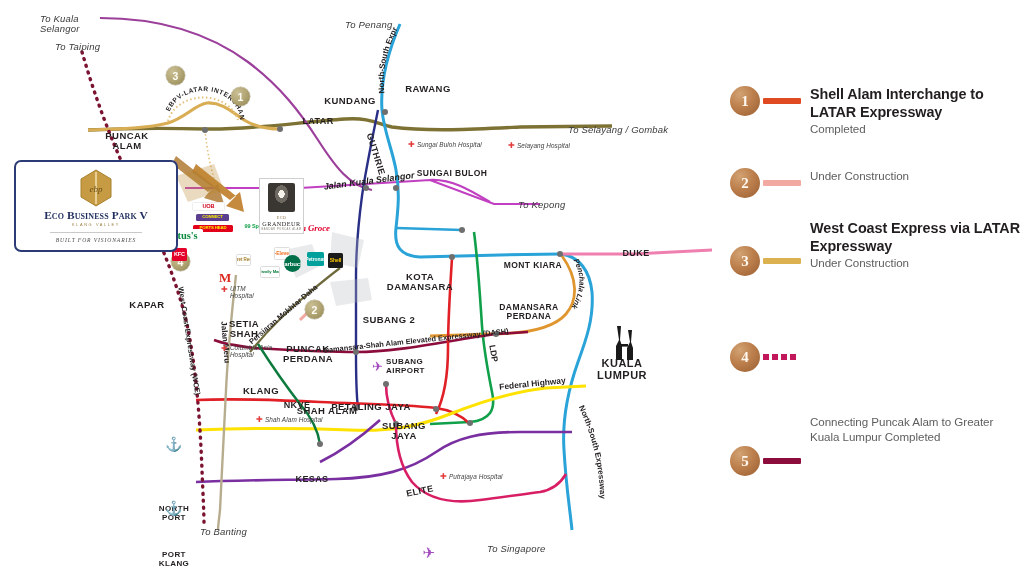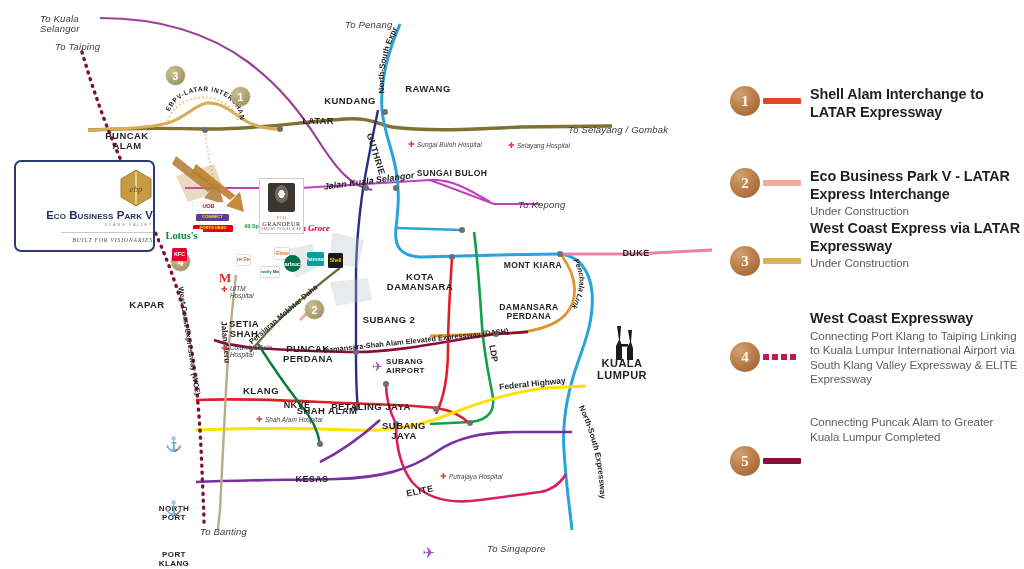--- a/index.html
+++ b/index.html
@@ -35,27 +35,27 @@
   .pin {
     position:absolute; width:19px; height:19px; border-radius:50%;
     background:radial-gradient(circle at 34% 30%, #c9bf94 0%, #b3a675 48%, #8e8350 100%);
     color:#fffdf6; font-size:10.5px; font-weight:bold;
     display:flex; align-items:center; justify-content:center;
     box-shadow:0 0 0 .5px rgba(120,110,70,.5);
   }
 
   
   #ebp-card {
-    position:absolute; left:14px; top:160px; width:141px; height:92px;
+    position:absolute; left:14px; top:160px; width:164px; height:92px;
     background:#fff; border:2px solid #2c3a76; border-radius:7px;
-    display:flex; flex-direction:column; align-items:flex-end; justify-content:center;
+    display:flex; flex-direction:column; align-items:center; justify-content:center;
     z-index:9;
   }
   .hexwrap { width:34px; height:38px; margin-bottom:2px; }
-  .ebp-title { font-family:Liberation Sans, sans-serif; font-size:11.4px; color:#1f2d5c;
+  .ebp-title { font-family:Liberation Serif, serif; font-size:11.4px; color:#1f2d5c;
                letter-spacing:.1px; font-variant:small-caps; font-weight:bold; white-space:nowrap; }
   .ebp-sub { font-size:3.9px; color:#9d8043; letter-spacing:1.6px; margin-top:1px; }
   .ebp-rule { width:92px; height:1px; background:#c9c9c9; margin:5px 0 4px; }
   .ebp-tag { font-family:"Liberation Serif", serif; font-style:italic; font-size:5.6px;
              color:#4a4a4a; letter-spacing:.9px; }
 
   
   .chip {
     position:absolute; display:flex; align-items:center; justify-content:center;
     font-weight:bold; border-radius:1.5px; overflow:hidden;
@@ -431,30 +431,30 @@
 
   <div id="legend">
 
     <div class="lg-row" style="left:14px;top:86px;width:292px">
       <div class="lg-badge">1</div>
       <div class="lg-swatch">
         <span class="lg-line" style="background:#e04a23"></span>
       </div>
       <div class="lg-text">
         <div class="lg-title">Shell Alam Interchange to LATAR Expressway</div>
+        <div class="lg-desc">Completed</div>
       </div>
     </div>
 
     <div class="lg-row" style="left:14px;top:168px;width:292px">
       <div class="lg-badge">2</div>
       <div class="lg-swatch">
         <span class="lg-line" style="background:#f2a9a2"></span>
       </div>
       <div class="lg-text">
-        <div class="lg-title">Eco Business Park V - LATAR Express Interchange</div>
         <div class="lg-desc">Under Construction</div>
       </div>
     </div>
 
     <div class="lg-row" style="left:14px;top:220px;width:292px">
       <div class="lg-badge" style="margin-top:26px">3</div>
       <div class="lg-swatch" style="margin-top:26px">
         <span class="lg-line" style="background:#dcb14f"></span>
       </div>
       <div class="lg-text">
@@ -466,24 +466,20 @@
     <div class="lg-row" style="left:14px;top:310px;width:292px">
       <div class="lg-badge" style="margin-top:32px">4</div>
       <div class="lg-swatch" style="margin-top:32px">
         <span class="lg-dots">
           <i style="background:#c2185b"></i>
             <i style="background:#c2185b"></i>
           <i style="background:#c2185b"></i>
             <i style="background:#c2185b"></i>
         </span>
       </div>
-      <div class="lg-text">
-        <div class="lg-title">West Coast Expressway</div>
-        <div class="lg-desc">Connecting Port Klang to Taiping Linking to Kuala Lumpur International Airport via South Klang Valley Expressway &amp; ELITE Expressway</div>
-      </div>
     </div>
 
     <div class="lg-row" style="left:14px;top:414px;width:292px">
       <div class="lg-badge" style="margin-top:32px">5</div>
       <div class="lg-swatch" style="margin-top:32px">
         <span class="lg-line" style="background:#8c0d3c"></span>
       </div>
       <div class="lg-text">
         <div class="lg-desc">Connecting Puncak Alam to Greater Kuala Lumpur Completed</div>
       </div>

